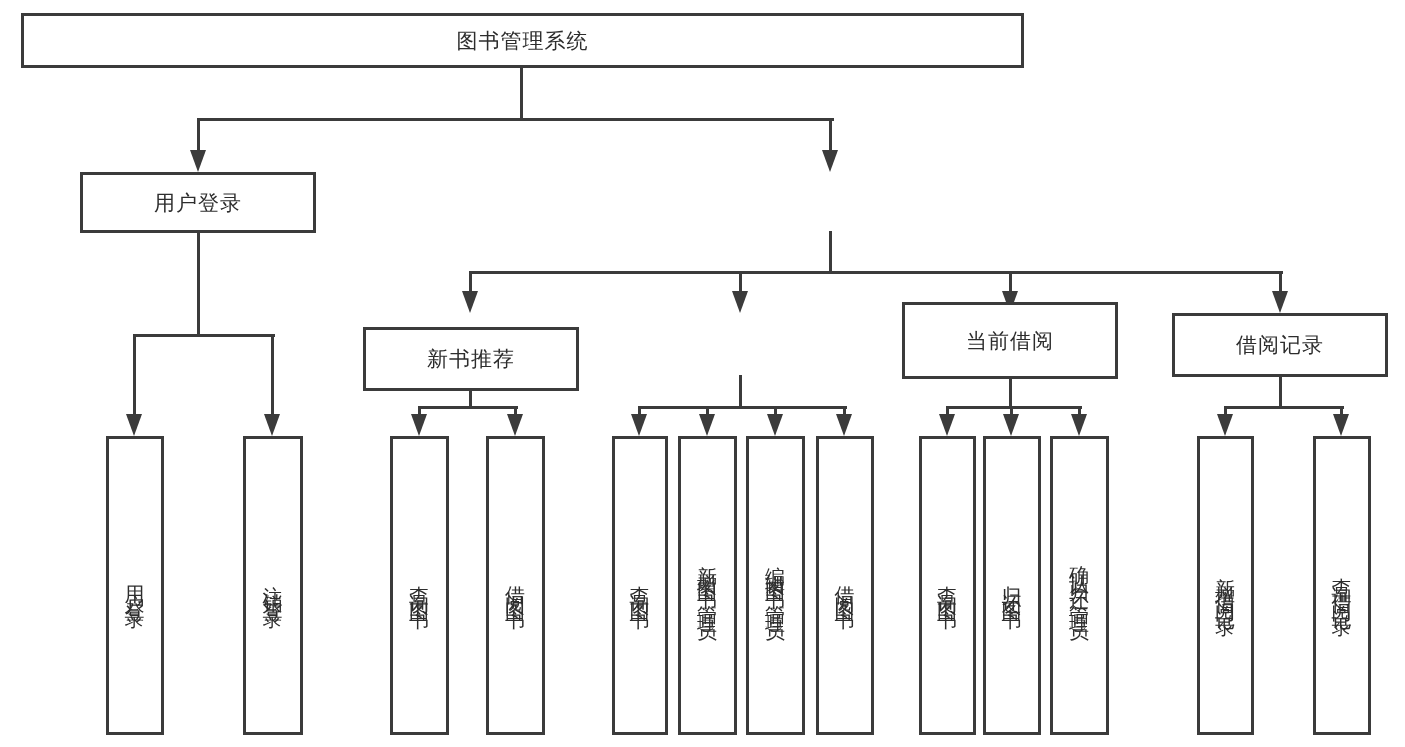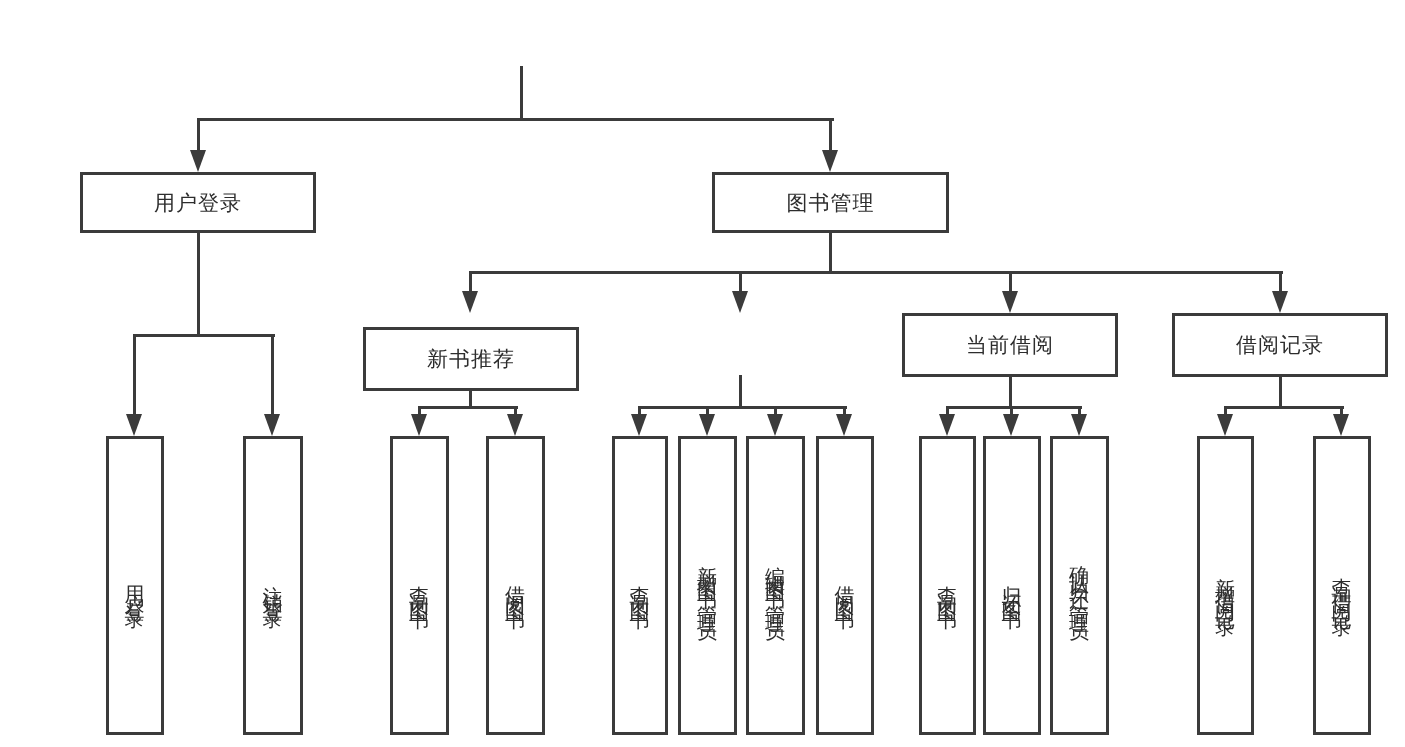--- a/index.html
+++ b/index.html
@@ -51,32 +51,32 @@
     color:var(--wm);
     white-space:nowrap;
     z-index:5;
   }
 </style>
 </head>
 <body>
 
 <div id="canvas">
 
+  <div class="box" style="left:21px;top:13px;width:1003px;height:55px">
+    <span class="hlabel">图书管理系统</span>
+  </div>
 
   <div class="box" style="left:80px;top:172px;width:236px;height:61px">
     <span class="hlabel">用户登录</span>
-  </div>
-  <div class="box" style="left:712px;top:172px;width:237px;height:61px">
-    <span class="hlabel">图书管理</span>
   </div>
 
   <div class="box" style="left:363px;top:327px;width:216px;height:64px">
     <span class="hlabel">新书推荐</span>
   </div>
-  <div class="box" style="left:902px;top:313px;width:216px;height:64px">
+  <div class="box" style="left:902px;top:302px;width:216px;height:77px">
     <span class="hlabel">当前借阅</span>
   </div>
   <div class="box" style="left:1172px;top:313px;width:216px;height:64px">
     <span class="hlabel">借阅记录</span>
   </div>
 
   <div class="box" style="left:106px;top:436px;width:58px;height:299px">
     <span class="vtext">用户登录</span>
   </div>
   <div class="box" style="left:243px;top:436px;width:60px;height:299px">

